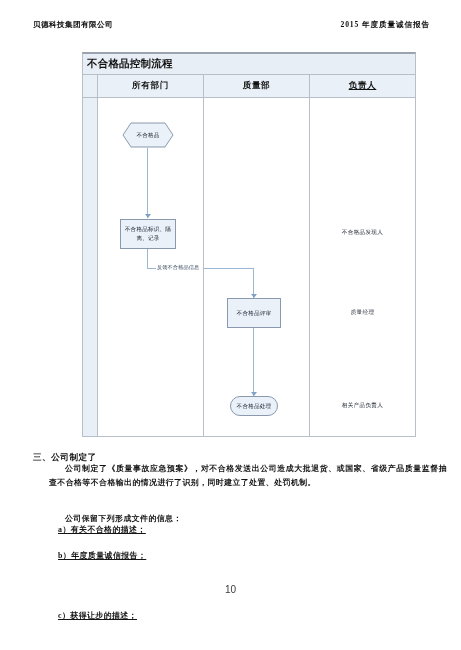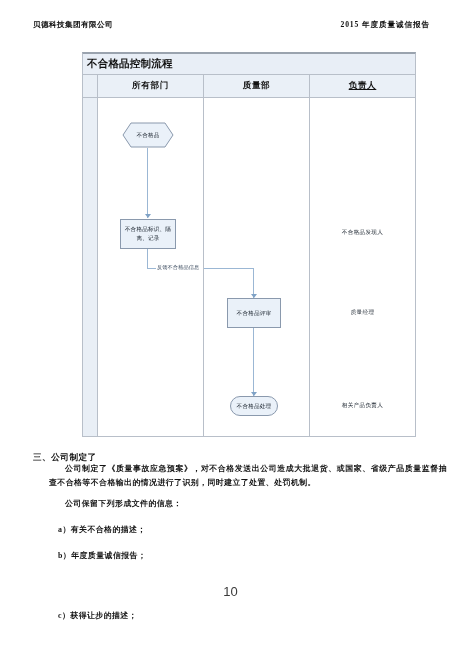--- a/index.html
+++ b/index.html
@@ -193,40 +193,41 @@
     width: 398px;
     font-size: 7.9px;
     line-height: 14px;
     letter-spacing: 0.45px;
     font-weight: bold;
     color: #141414;
     text-align: justify;
     margin-left: 16px;
   }
   .para.p1 { top: 462px; text-indent: 16px; }
-  .para.p2 { top: 497px; text-indent: 16px; }
+  .para.p2 { top: 512px; text-indent: 16px; }
   .list-item {
     position: absolute;
     left: 58px;
     font-size: 7.9px;
     letter-spacing: 0.45px;
     font-weight: bold;
     color: #141414;
     white-space: nowrap;
+    text-decoration: underline;
   }
   .list-item.i0 { top: 524px; }
   .list-item.i1 { top: 550px; }
   .list-item.i2 { top: 576px; margin-top: 34px; }
   .page-number {
     position: absolute;
     left: 0;
     right: 0;
     top: 584px;
     text-align: center;
-    font-size: 13px;
+    font-size: 10px;
     font-family: "Liberation Sans", sans-serif;
     color: #3a3a3a;
   }
 </style>
 </head>
 <body>
 
 <div class="page">
 
   <div class="doc-header">

